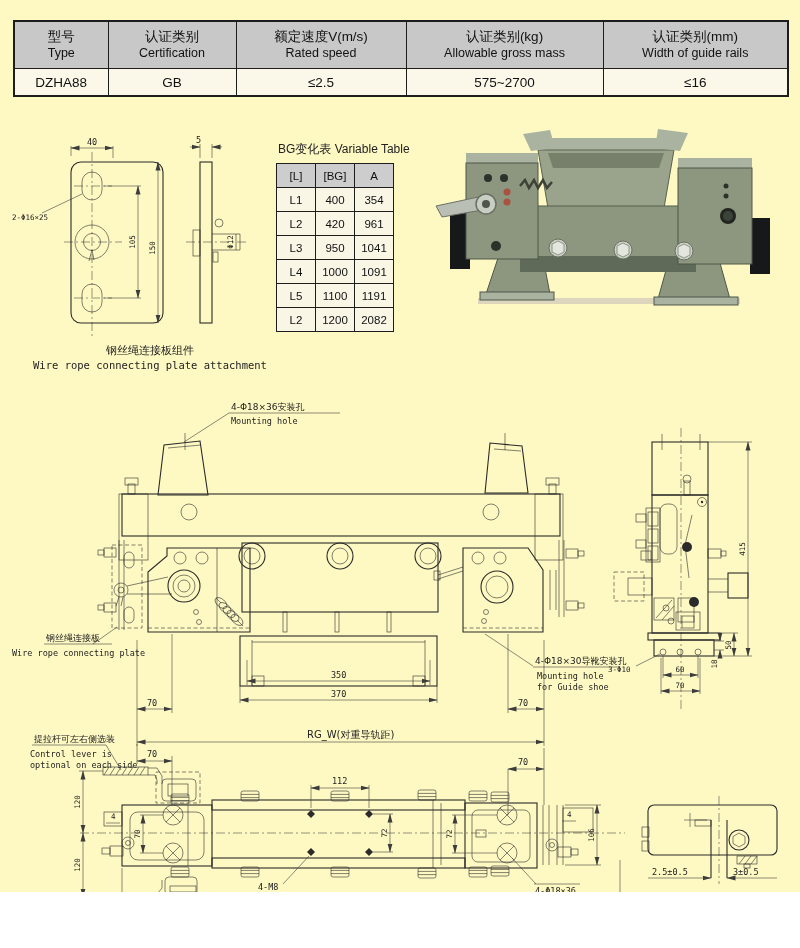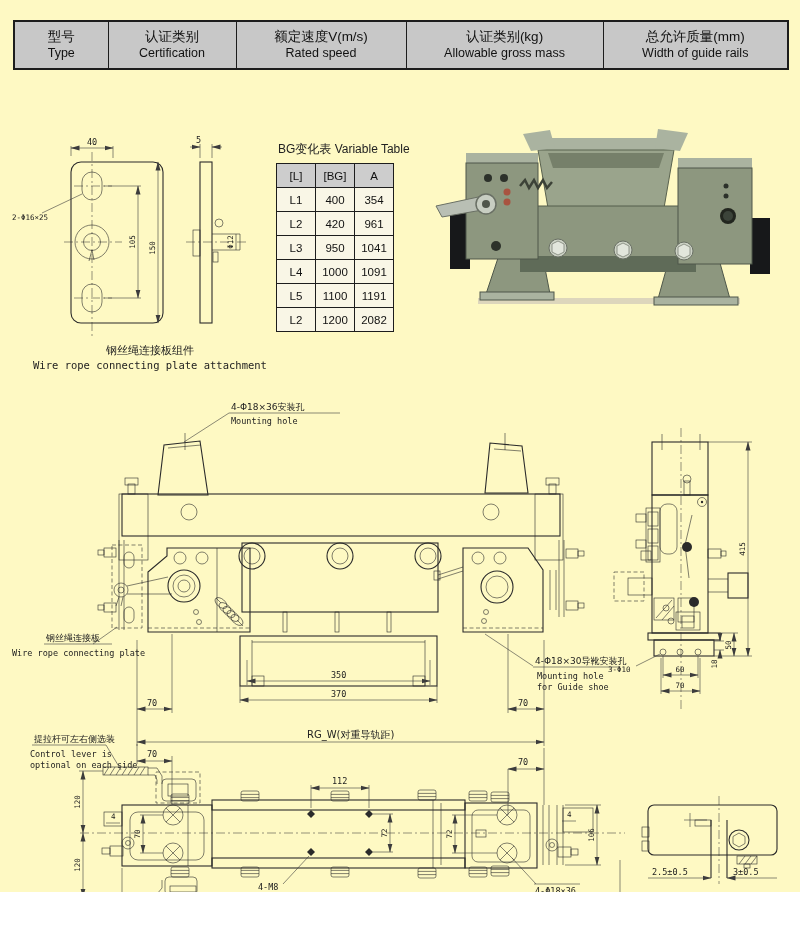--- a/index.html
+++ b/index.html
@@ -65,23 +65,30 @@
           </th>
       <th>
             <div class="zh">额定速度V(m/s)</div>
             <div class="en">Rated speed</div>
           </th>
       <th>
             <div class="zh">认证类别(kg)</div>
             <div class="en">Allowable gross mass</div>
           </th>
       <th>
-            <div class="zh">总允许质量(mm)</div>
+            <div class="zh">认证类别(mm)</div>
             <div class="en">Width of guide rails</div>
           </th>
+    </tr>
+    <tr>
+      <td>DZHA88</td>
+      <td>GB</td>
+      <td>≤2.5</td>
+      <td>575~2700</td>
+      <td>≤16</td>
     </tr>
   </tbody>
     </table>
 
   <div id="bgwrap">
     <div id="bgtitle">BG变化表 Variable Table</div>
     <table id="bgt">
       <tbody>
           <tr>
             <th>[L]</th>

